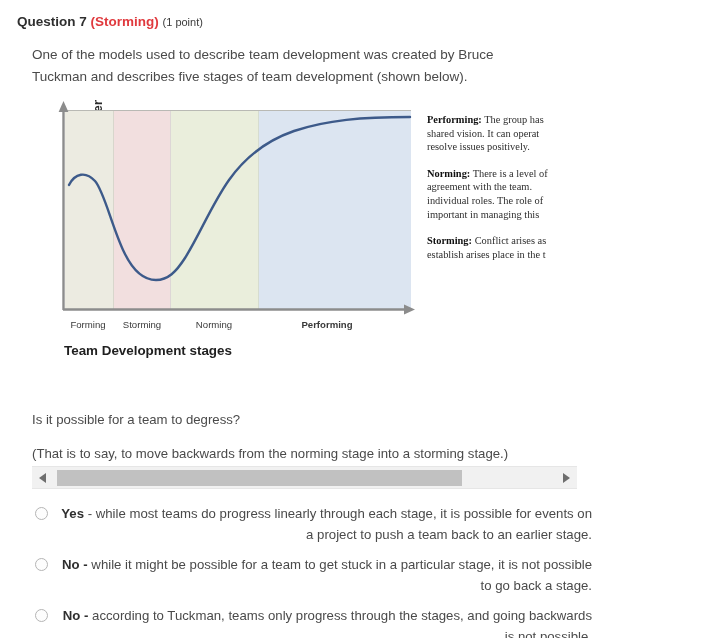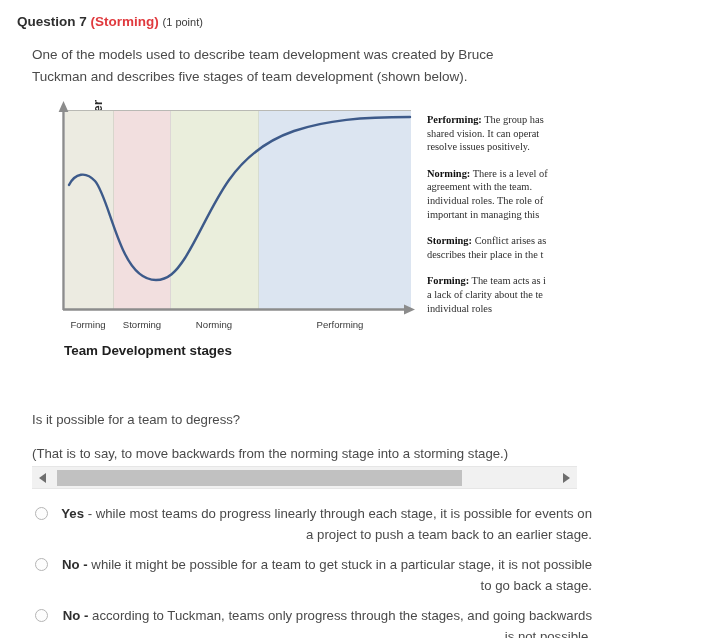--- a/index.html
+++ b/index.html
@@ -249,44 +249,39 @@
     <polygon points="383,209.5 372,204.4 372,214.6" fill="#8c8c8c"></polygon>
 
     <path d="M 37,85 C 43,73 54,71 63,81 C 72,91 80,127 92,152 C 102,173 113,180 124,180
              C 136,180 144,172 153,158 C 167,136 180,104 197,80 C 214,56 236,40 262,31
              C 295,20 330,17 378,17" fill="none" stroke="#3d5a8a" stroke-width="2.4" stroke-linecap="round"></path>
   </svg>
 
   <div class="x-tick" style="left:56px;">Forming</div>
   <div class="x-tick" style="left:110px;">Storming</div>
   <div class="x-tick" style="left:182px;">Norming</div>
-  <div class="x-tick" style="left:308px;">Performing</div>
+  <div class="x-tick" style="left:295px;font-weight:bold;">Performing</div>
 
   <div class="x-axis-title">Team Development stages</div>
 
   <div class="legend">
     <div class="legend-block">
       <div class="legend-line"><span class="lead">Performing:</span><span> The group has</span></div>
       <div class="legend-line">shared vision.  It can operat</div>
       <div class="legend-line">resolve issues positively.</div>
     </div>
     <div class="legend-block">
       <div class="legend-line"><span class="lead">Norming:</span><span> There is a level of</span></div>
       <div class="legend-line">agreement with the team. </div>
       <div class="legend-line">individual roles.  The role of</div>
       <div class="legend-line">important in managing this</div>
     </div>
     <div class="legend-block">
       <div class="legend-line"><span class="lead">Storming:</span><span> Conflict arises as</span></div>
-      <div class="legend-line">describes their place in the t</div>
-    </div>
-    <div class="legend-block">
-      <div class="legend-line"><span class="lead">Forming:</span><span> The team acts as i</span></div>
-      <div class="legend-line">a lack of clarity about the te</div>
-      <div class="legend-line">individual roles</div>
+      <div class="legend-line">establish arises place in the t</div>
     </div>
   </div>
 </div>
 
 <div class="followup-1">Is it possible for a team to degress?</div>
 <div class="followup-2">(That is to say, to move backwards from the norming stage into a storming stage.)</div>
 
 <div class="scrollbar">
   <div class="sb-arrow left">
     <div class="sb-tri l"></div>

